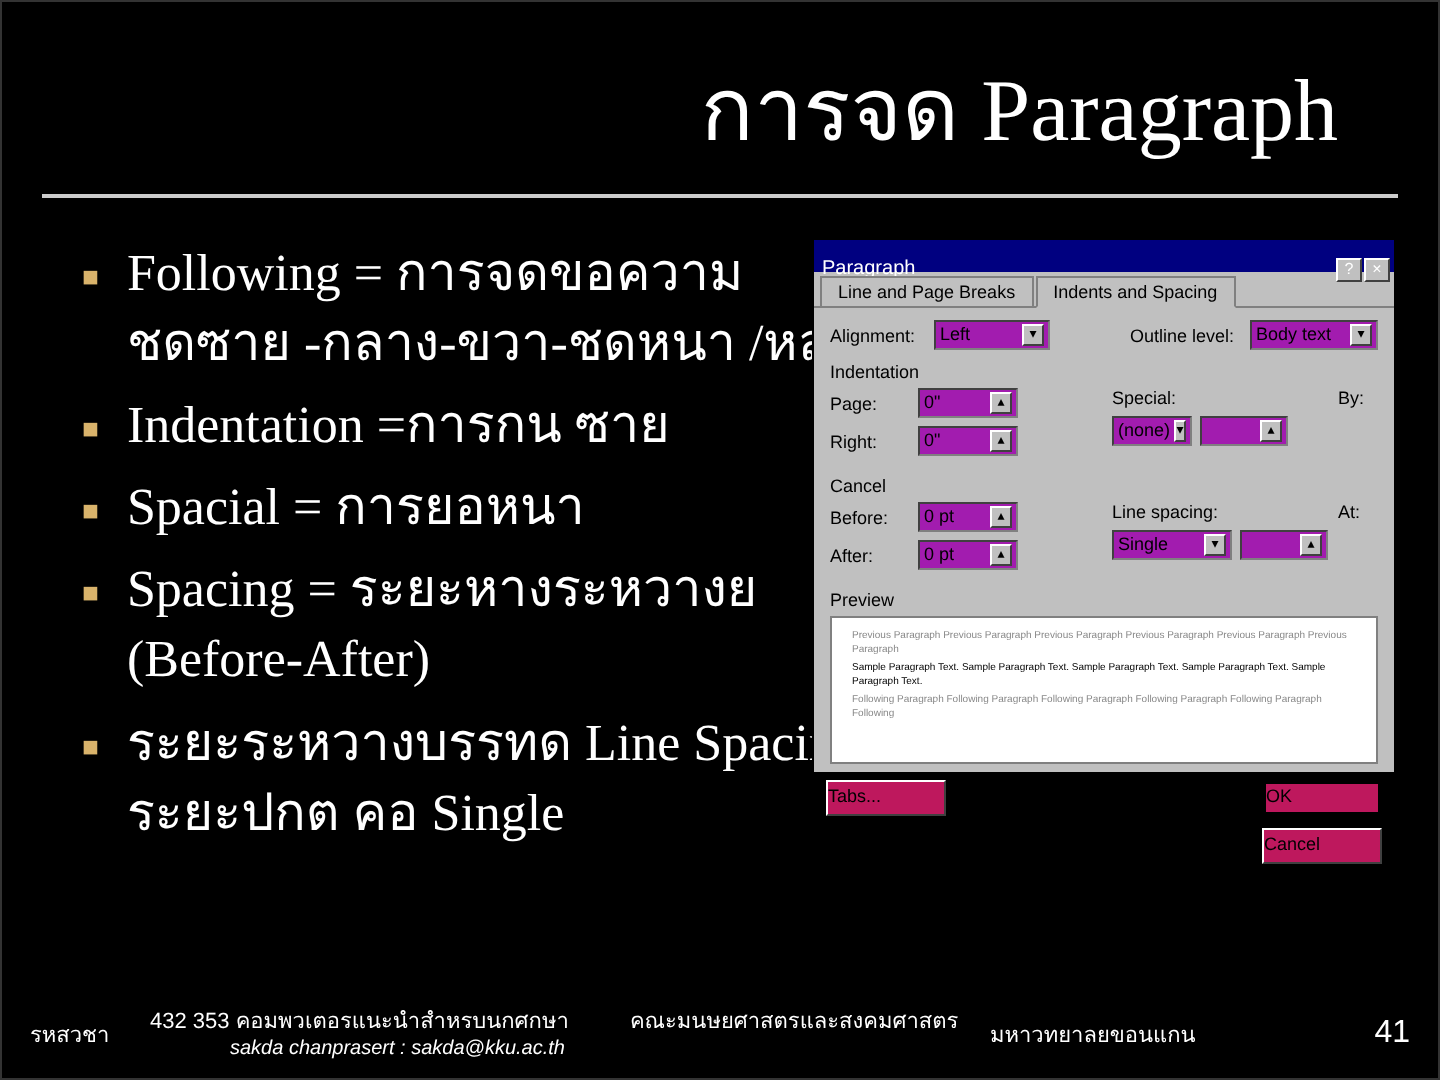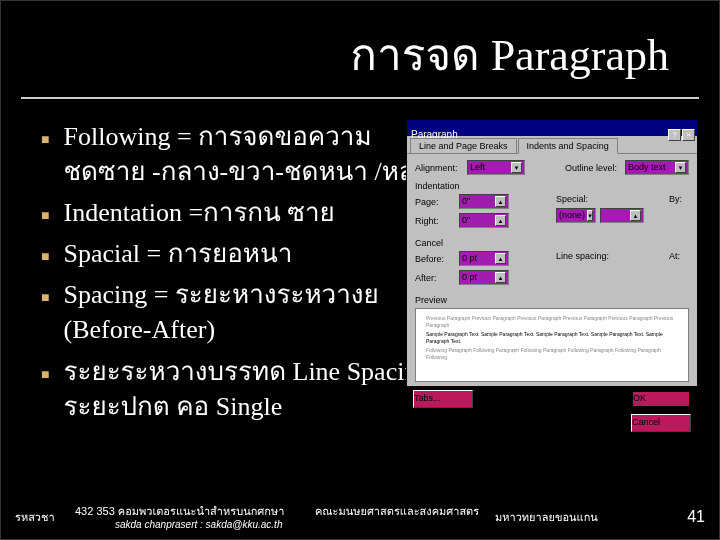--- a/index.html
+++ b/index.html
@@ -319,20 +319,30 @@
                 <span class="arrow">▴</span>
               </span>
           </div>
         </div>
         <div class="col">
           <div class="row">
             <span style="width:58px">Line spacing:</span>
             <span style="flex:1"></span>
             <span class="lbl2" style="width:20px">At:</span>
           </div>
+          <div class="row">
+            <span class="combo" style="width:60px">
+                <span>Single</span>
+                <span class="arrow">▾</span>
+              </span>
+            <span class="spin" style="width:44px">
+                <span></span>
+                <span class="arrow">▴</span>
+              </span>
+          </div>
         </div>
       </div>
 
       <div class="group-label">Preview</div>
       <div class="preview-box">
         <div>Previous Paragraph Previous Paragraph Previous Paragraph Previous Paragraph Previous Paragraph Previous Paragraph</div>
         <div class="dark">Sample Paragraph Text. Sample Paragraph Text. Sample Paragraph Text. Sample Paragraph Text. Sample Paragraph Text.</div>
         <div>Following Paragraph Following Paragraph Following Paragraph Following Paragraph Following Paragraph Following</div>
       </div>
     </div>

